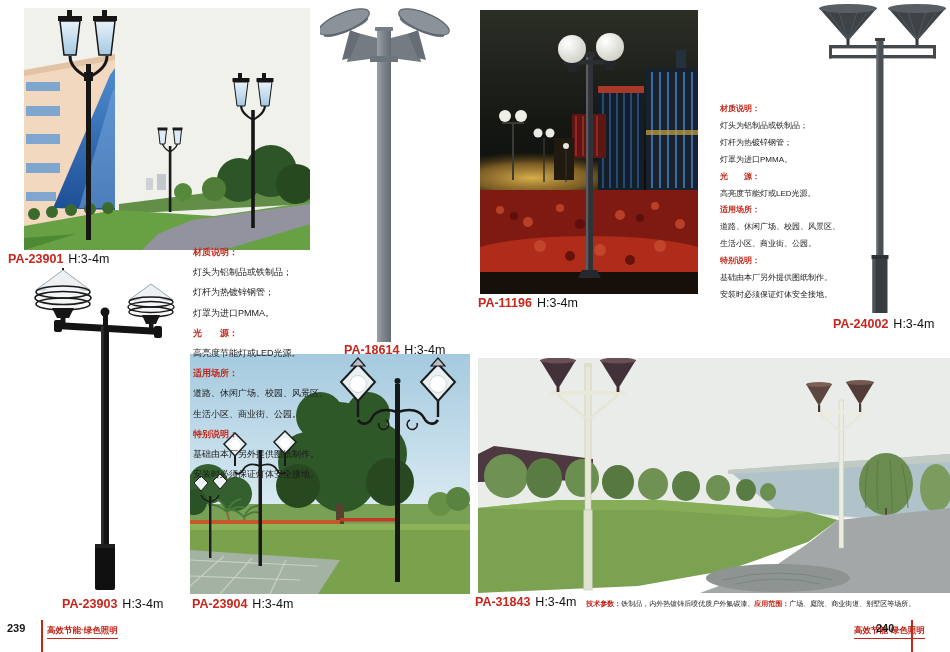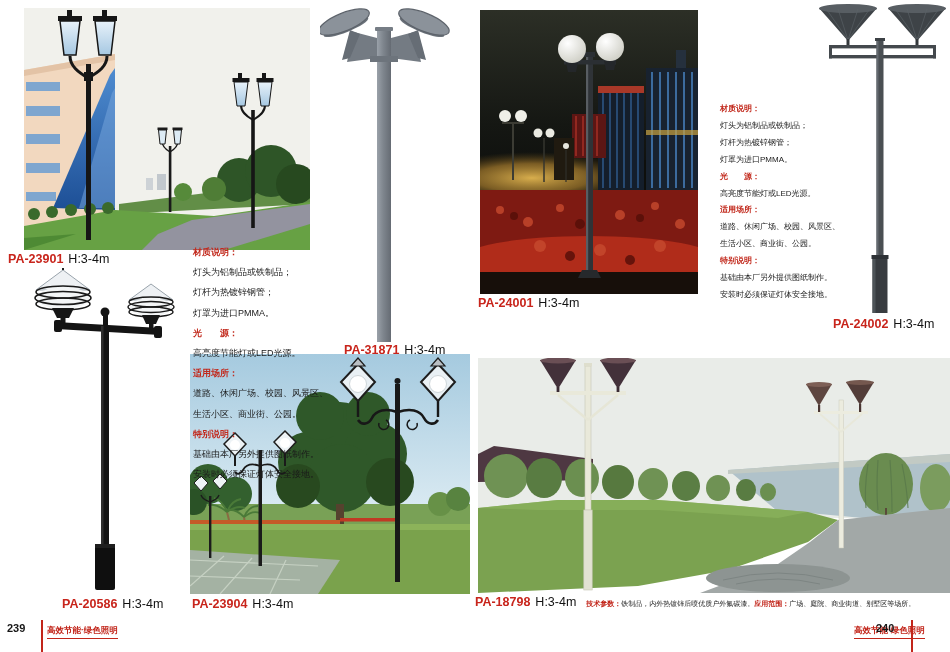--- a/index.html
+++ b/index.html
@@ -521,36 +521,36 @@
     <div>生活小区、商业街、公园。</div>
     <div class="h">特别说明：</div>
     <div>基础由本厂另外提供图纸制作。</div>
     <div>安装时必须保证灯体安全接地。</div>
   </div>
 
   <div class="plabel" style="left:8px;top:252px">
     <span class="pcode">PA-23901</span><span class="pheight">H:3-4m</span>
   </div>
   <div class="plabel" style="left:344px;top:343px">
-    <span class="pcode">PA-31871</span><span class="pheight">H:3-4m</span>
+    <span class="pcode">PA-18614</span><span class="pheight">H:3-4m</span>
   </div>
   <div class="plabel" style="left:478px;top:296px">
-    <span class="pcode">PA-24001</span><span class="pheight">H:3-4m</span>
+    <span class="pcode">PA-11196</span><span class="pheight">H:3-4m</span>
   </div>
   <div class="plabel" style="left:833px;top:317px">
     <span class="pcode">PA-24002</span><span class="pheight">H:3-4m</span>
   </div>
   <div class="plabel" style="left:62px;top:597px">
-    <span class="pcode">PA-20586</span><span class="pheight">H:3-4m</span>
+    <span class="pcode">PA-23903</span><span class="pheight">H:3-4m</span>
   </div>
   <div class="plabel" style="left:192px;top:597px">
     <span class="pcode">PA-23904</span><span class="pheight">H:3-4m</span>
   </div>
   <div class="plabel" style="left:475px;top:595px">
-    <span class="pcode">PA-18798</span><span class="pheight">H:3-4m</span><span class="tech"><span class="red">技术参数：</span><span>铁制品，内外热镀锌后喷优质户外氟碳漆。</span><span class="red">应用范围：</span><span>广场、庭院、商业街道、别墅区等场所。</span></span>
+    <span class="pcode">PA-31843</span><span class="pheight">H:3-4m</span><span class="tech"><span class="red">技术参数：</span><span>铁制品，内外热镀锌后喷优质户外氟碳漆。</span><span class="red">应用范围：</span><span>广场、庭院、商业街道、别墅区等场所。</span></span>
   </div>
 
   <div class="f-page" style="left:7px;top:622px">239</div>
   <div class="f-line" style="left:41px"></div>
   <div class="f-slogan" style="left:47px;top:625px">高效节能·绿色照明</div>
 
   <div class="f-slogan" style="left:854px;top:625px">高效节能·绿色照明</div>
   <div class="f-line" style="left:911px"></div>
   <div class="f-page" style="left:876px;top:622px">240</div>
 

